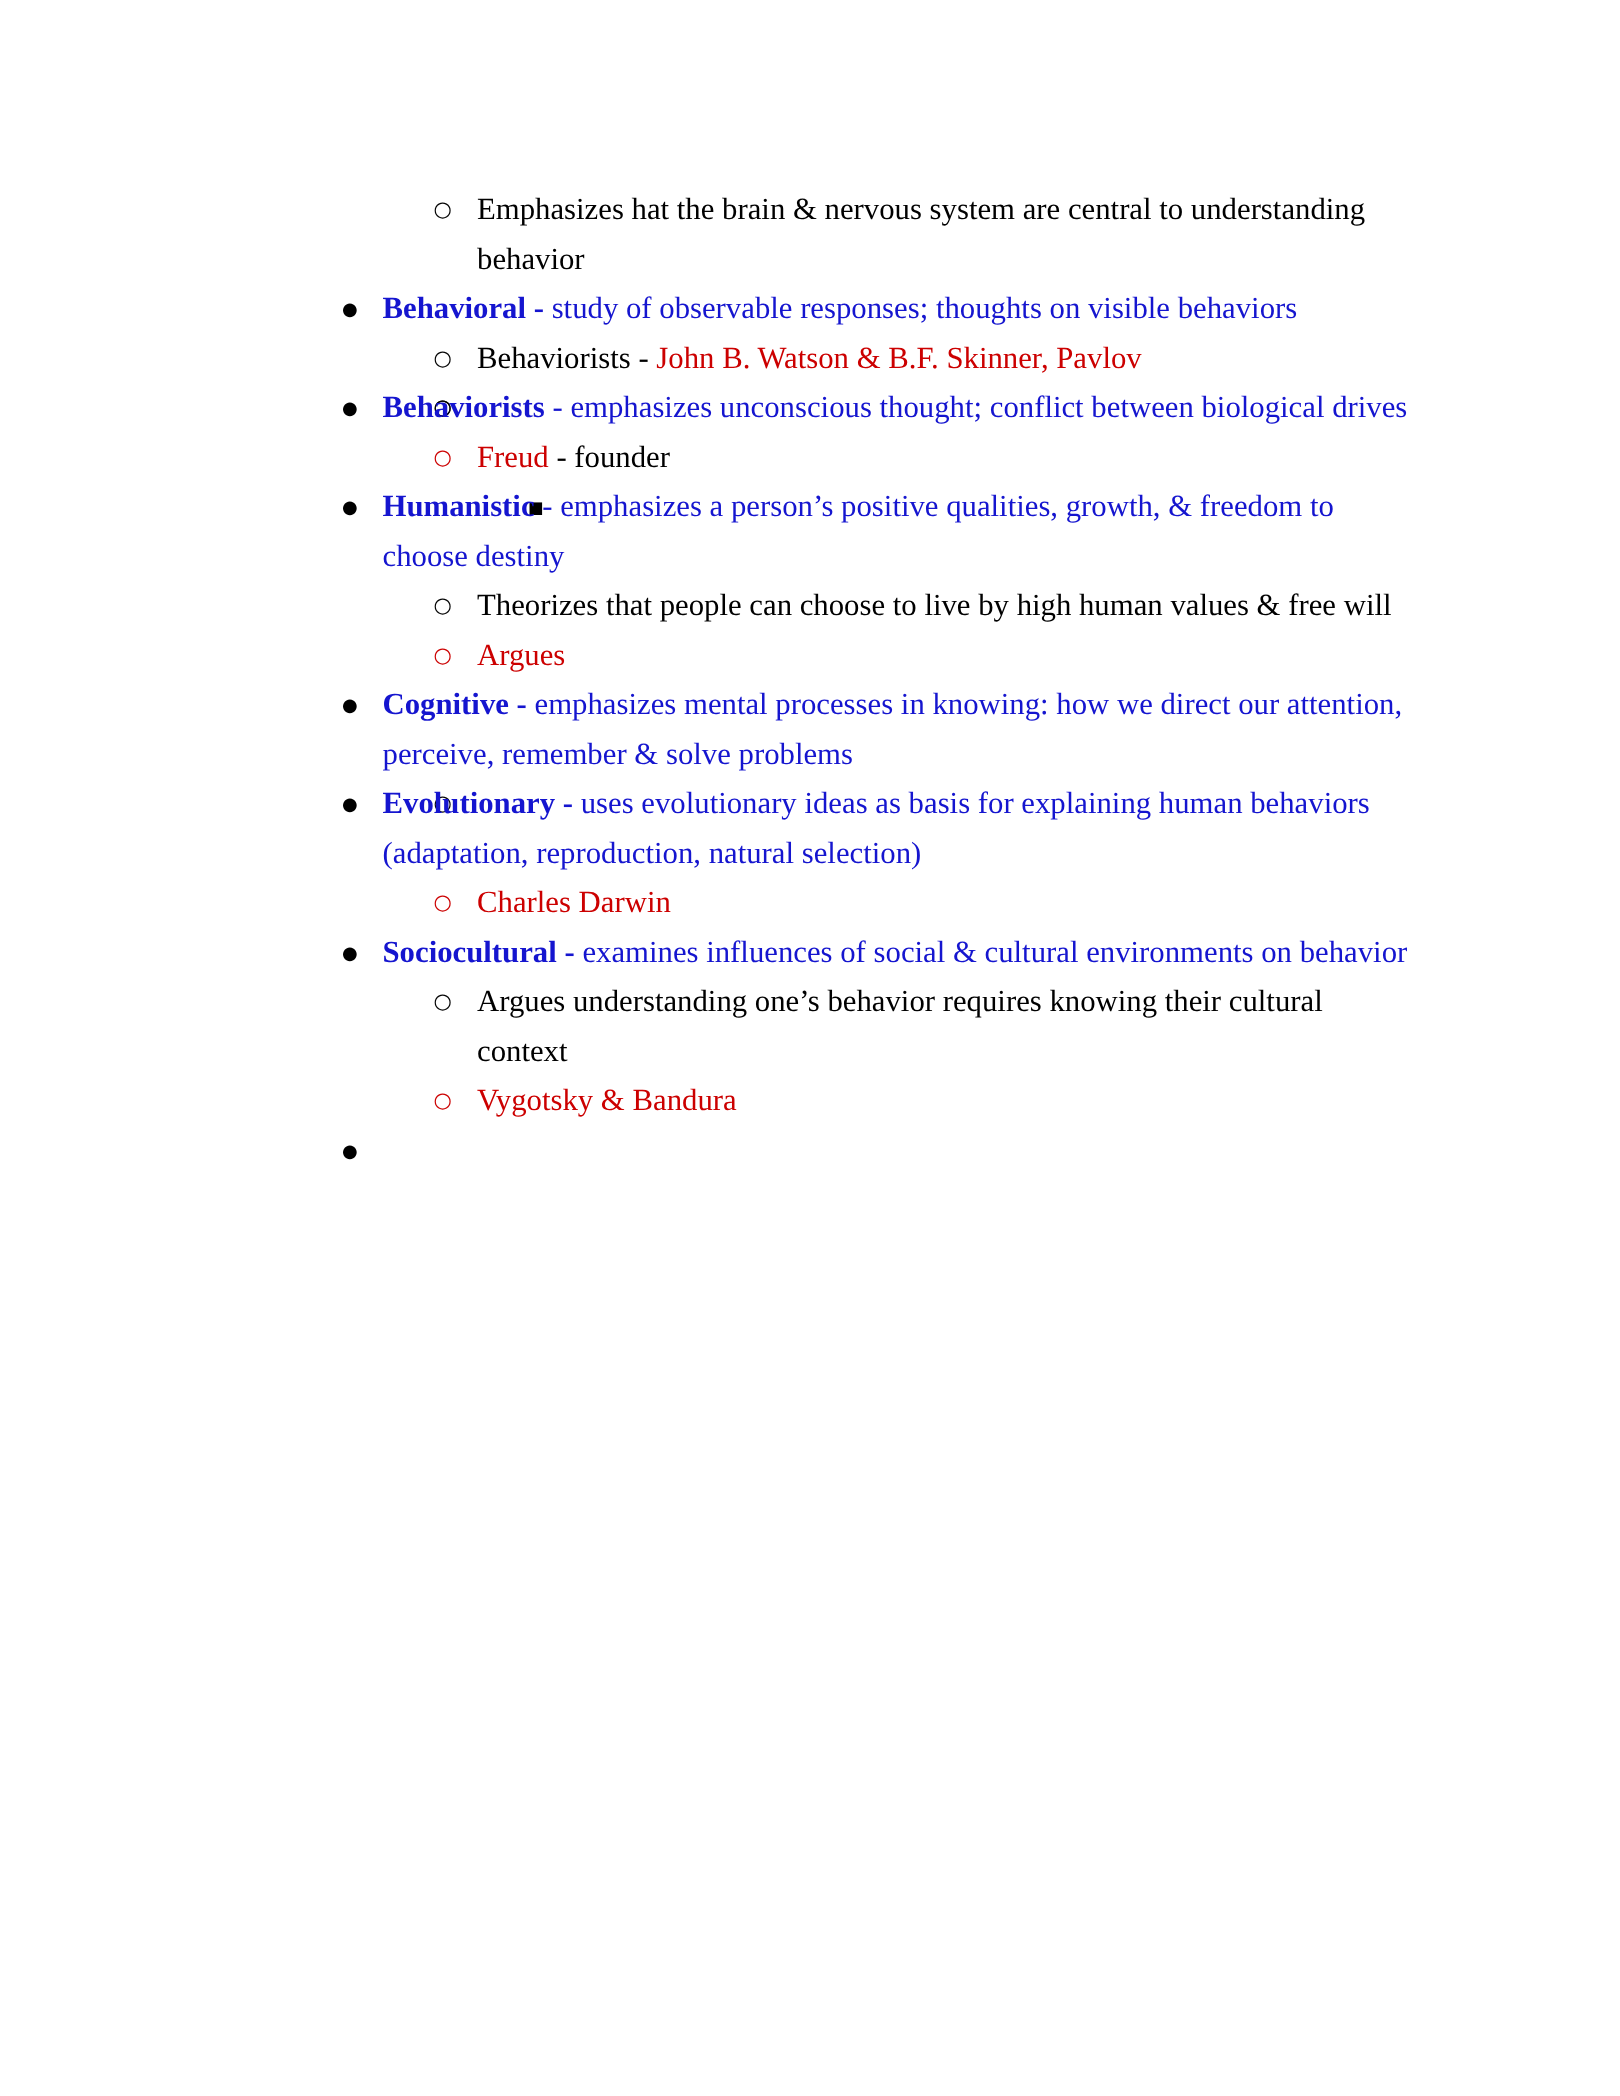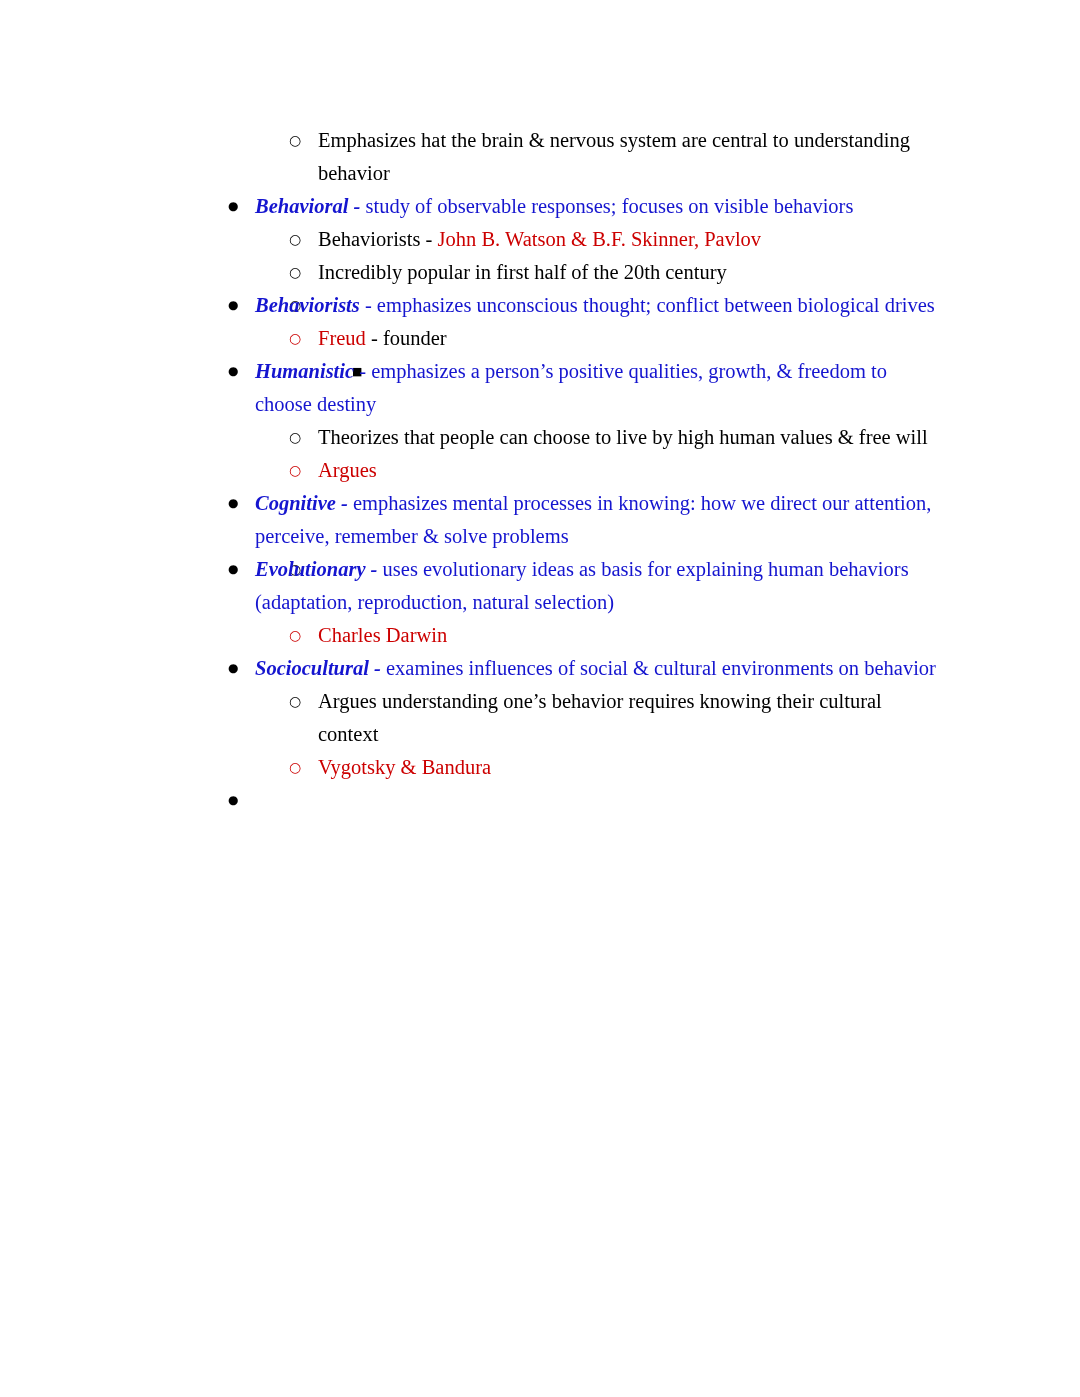--- a/index.html
+++ b/index.html
@@ -28,31 +28,31 @@
     top: 0;
     line-height: 33px;
     font-family: "DejaVu Sans", sans-serif;
   }
   .lvl1 > .bullet { left: 228px; font-size: 12px; }
   .lvl2 > .bullet { left: 289px; font-size: 14px; }
   .lvl3 > .bullet { left: 352px; font-size: 11px; }
   .c-black { color: #000000; }
   .c-blue  { color: #1515cf; }
   .c-red   { color: #cc0000; }
-  .bold { font-weight: bold; font-style: italic; }
+  .bold { font-weight: bold; }
 </style>
 </head>
 <body>
 
 <div class="page">
   <div>
       <div class="li lvl2"><span class="bullet c-black">○</span><span><span class="c-black">Emphasizes hat the brain &amp; nervous system are central to understanding behavior</span></span></div>
-      <div class="li lvl1"><span class="bullet c-black">●</span><span><span class="c-blue bold">Behavioral - </span><span class="c-blue">study of observable responses; focuses on visible behaviors</span></span></div>
+      <div class="li lvl1"><span class="bullet c-black">●</span><span><span class="c-blue bold">Behavioral - </span><span class="c-blue">study of observable responses; thoughts on visible behaviors</span></span></div>
       <div class="li lvl2"><span class="bullet c-black">○</span><span><span class="c-black">Behaviorists - </span><span class="c-red">John B. Watson &amp; B.F. Skinner, Pavlov</span></span></div>
-      <div class="li lvl2"><span class="bullet c-black">○</span><span><span class="c-black">Incredibly popular in first half of the 20th century</span></span></div>
+      <div class="li lvl2"><span class="bullet c-black">○</span></div>
       <div class="li lvl2"><span class="bullet c-black">○</span></div>
       <div class="li lvl1"><span class="bullet c-black">●</span><span><span class="c-blue bold">Behaviorists</span><span class="c-blue"> - emphasizes unconscious thought; conflict between biological drives</span></span></div>
       <div class="li lvl2"><span class="bullet c-red">○</span><span><span class="c-red">Freud</span><span class="c-black"> - founder</span></span></div>
       <div class="li lvl3"><span class="bullet c-black">■</span></div>
       <div class="li lvl1"><span class="bullet c-black">●</span><span><span class="c-blue bold">Humanistic</span><span class="c-blue"> - emphasizes a person’s positive qualities, growth, &amp; freedom to choose destiny</span></span></div>
       <div class="li lvl2"><span class="bullet c-black">○</span><span><span class="c-black">Theorizes that people can choose to live by high human values &amp; free will</span></span></div>
       <div class="li lvl2"><span class="bullet c-red">○</span><span><span class="c-red">Argues</span></span></div>
       <div class="li lvl1"><span class="bullet c-black">●</span><span><span class="c-blue bold">Cognitive - </span><span class="c-blue">emphasizes mental processes in knowing: how we direct our attention, perceive, remember &amp; solve problems</span></span></div>
       <div class="li lvl2"><span class="bullet c-black">○</span></div>
       <div class="li lvl1"><span class="bullet c-black">●</span><span><span class="c-blue bold">Evolutionary - </span><span class="c-blue">uses evolutionary ideas as basis for explaining human behaviors (adaptation, reproduction, natural selection)</span></span></div>

